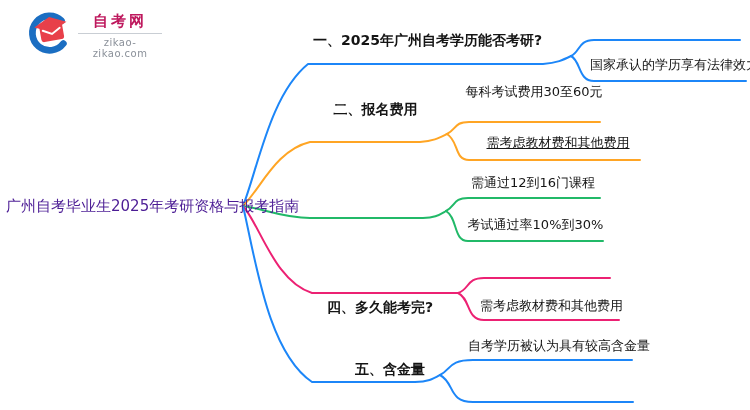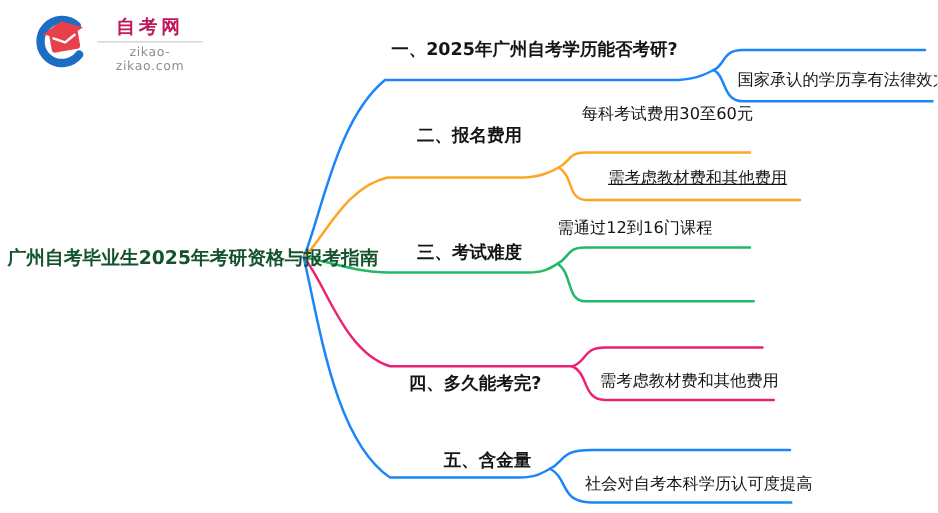--- a/index.html
+++ b/index.html
@@ -6,21 +6,21 @@
   .stage{
     position:relative;width:750px;height:410px;background:#ffffff;overflow:hidden;
     font-family:"DejaVu Sans","Liberation Sans",sans-serif;
   }
   .connectors{position:absolute;left:0;top:0;width:750px;height:410px;}
   .connectors path{fill:none;stroke-width:2;stroke-linecap:round;stroke-linejoin:round;}
   .node{
     position:absolute;color:#151515;white-space:nowrap;text-align:center;
     line-height:18px;height:18px;overflow:visible;
   }
-  .central{font-size:15px;font-weight:bold;color:#14532d;}
+  .central{font-size:15px;font-weight:normal;color:#4c1d95;}
   .branch-label{font-size:14px;font-weight:600;}
   .child-label{font-size:13px;font-weight:400;}
   .logo{position:absolute;left:26px;top:11px;display:flex;align-items:flex-start;}
   .logo-text{margin-left:6px;width:84px;text-align:center;}
   .logo-title{font-size:15px;font-weight:bold;color:#be185d;letter-spacing:3px;line-height:20px;}
   .logo-divider{height:1px;background:#c9ced4;margin:2px 0 3px 0;}
   .logo-domain{font-size:10px;color:#8a9099;letter-spacing:0.5px;}
 </style>
 </head>
 <body>
@@ -63,28 +63,28 @@
       <div class="logo-title">自考网</div>
       <div class="logo-divider"></div>
       <div class="logo-domain">zikao-zikao.com</div>
     </div>
   </div>
 
   <div class="node central" style="left:6px;top:197px;width:232px;">广州自考毕业生2025年考研资格与报考指南</div>
 
   <div class="node branch-label" style="left:300px;top:31px;width:255px;">一、2025年广州自考学历能否考研?</div>
   <div class="node branch-label" style="left:318px;top:100px;width:115px;">二、报名费用</div>
-  <div class="node branch-label" style="left:318px;top:193px;width:115px;">三、考试难度</div>
   <div class="node branch-label" style="left:315px;top:273px;width:130px;margin-top:25px;">四、多久能考完?</div>
   <div class="node branch-label" style="left:320px;top:360px;width:105px;text-align:right;">五、含金量</div>
 
   <div class="node child-label" style="left:590px;top:56px;width:158px;">国家承认的学历享有法律效力</div>
 
   <div class="node child-label" style="left:465px;top:83px;width:138px;">每科考试费用30至60元</div>
   <div class="node child-label" style="left:469px;top:134px;width:178px;text-decoration:underline;">需考虑教材费和其他费用</div>
 
-  <div class="node child-label" style="left:438px;top:174px;width:140px;">需通过12到16门课程</div>
+  <div class="node child-label" style="left:463px;top:174px;width:140px;">需通过12到16门课程</div>
+  <div class="node child-label" style="left:463px;top:216px;width:145px;">考试通过率10%到30%</div>
 
   <div class="node child-label" style="left:480px;top:297px;width:143px;">需考虑教材费和其他费用</div>
 
-  <div class="node child-label" style="left:468px;top:379px;width:168px;">社会对自考本科学历认可度提高</div>
+  <div class="node child-label" style="left:468px;top:337px;width:167px;">自考学历被认为具有较高含金量</div>
 
 </div>
 
 </body></html>

